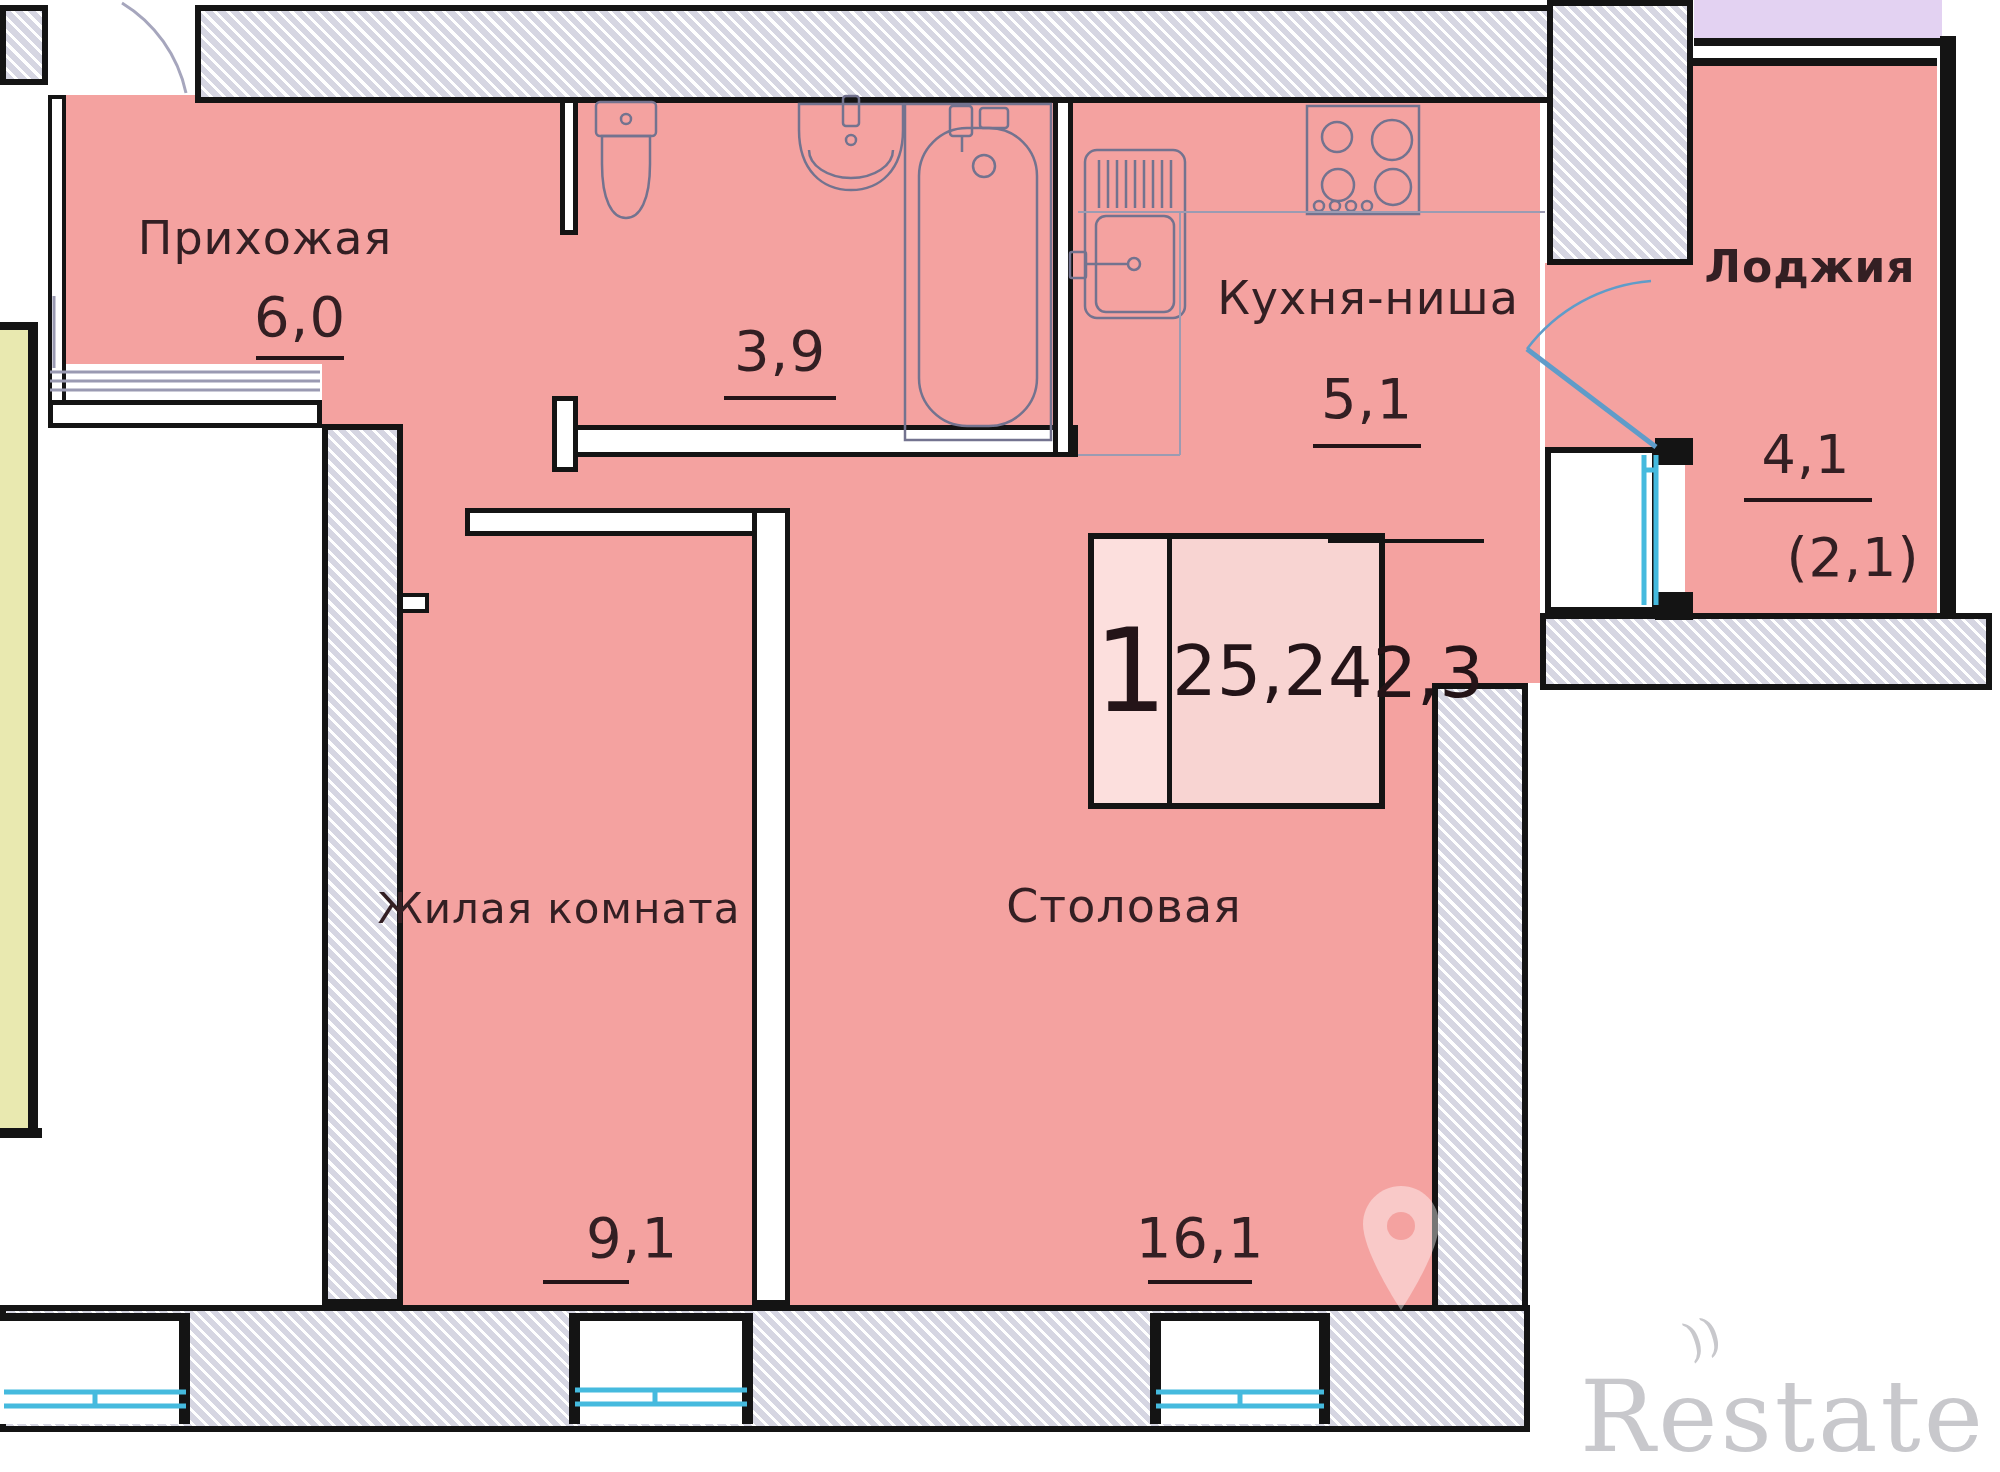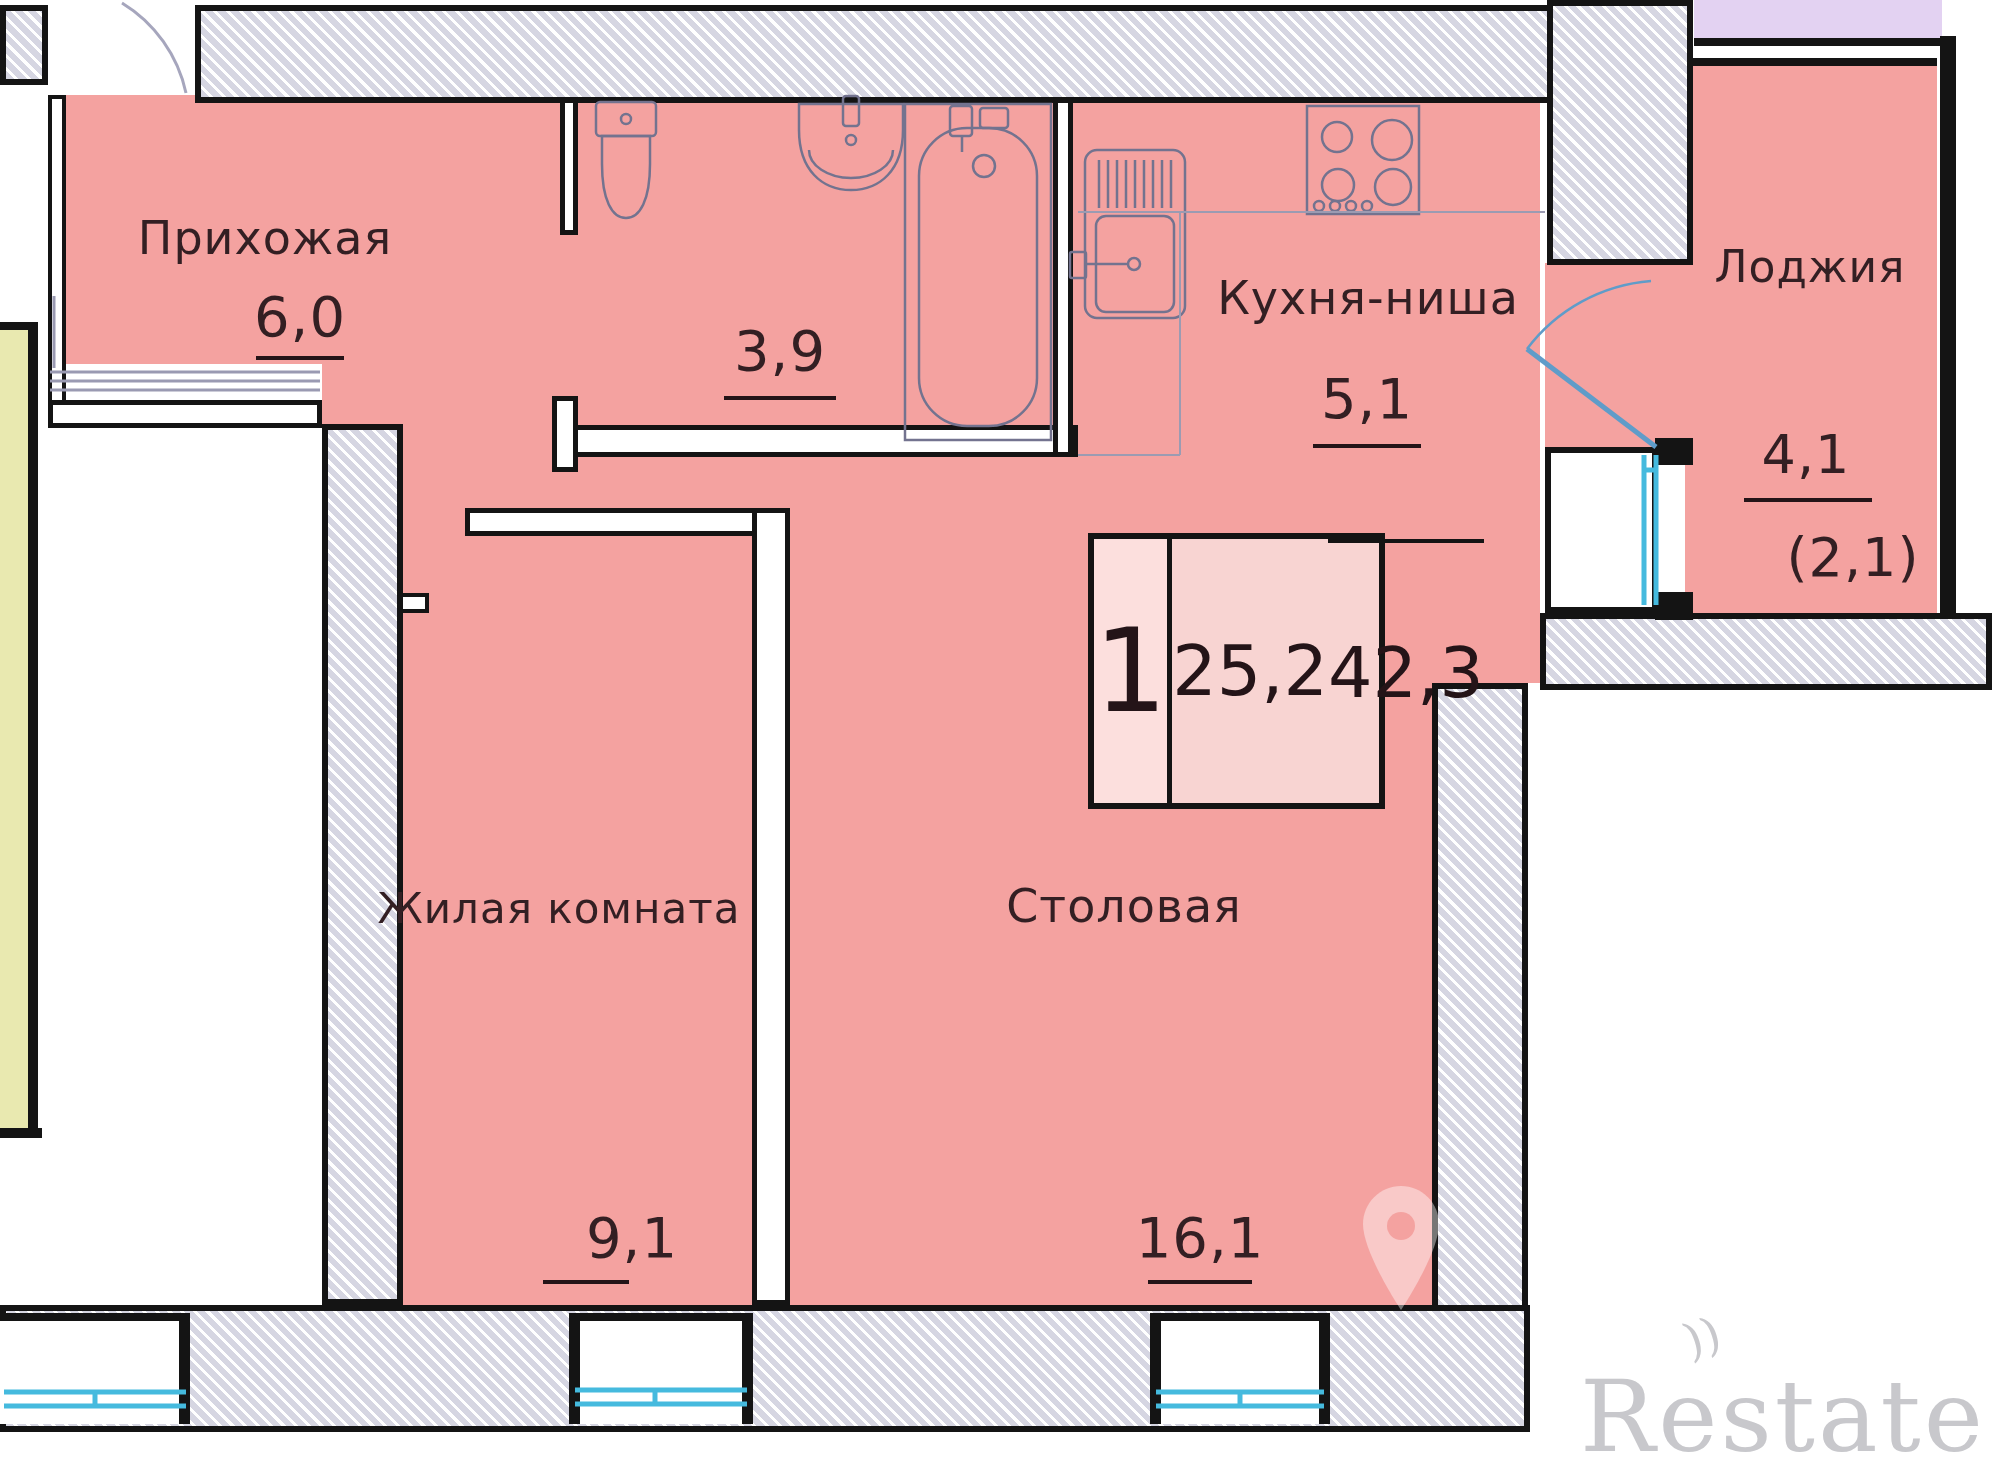--- a/index.html
+++ b/index.html
@@ -180,21 +180,21 @@
   <div class="label" style="left:300px;top:316px;font-size:56px;">6,0</div>
   <div class="uline" style="left:256px;top:356px;width:88px;"></div>
 
   <div class="label" style="left:780px;top:350px;font-size:56px;">3,9</div>
   <div class="uline" style="left:724px;top:396px;width:112px;"></div>
 
   <div class="label" style="left:1368px;top:298px;font-size:46px;">Кухня-ниша</div>
   <div class="label" style="left:1367px;top:398px;font-size:56px;">5,1</div>
   <div class="uline" style="left:1313px;top:444px;width:108px;"></div>
 
-  <div class="label" style="left:1810px;top:266px;font-size:44px;">Лоджия</div>
+  <div class="label" style="left:1810px;top:266px;font-size:44px;font-weight:bold;">Лоджия</div>
   <div class="label" style="left:1806px;top:454px;font-size:54px;">4,1</div>
   <div class="uline" style="left:1744px;top:498px;width:128px;"></div>
   <div class="label" style="left:1805px;top:557px;font-size:54px;margin-left:48px;">(2,1)</div>
 
   <div class="label" style="left:559px;top:908px;font-size:42px;">Жилая комната</div>
   <div class="label" style="left:586px;top:1237px;font-size:56px;margin-left:46px;">9,1</div>
   <div class="uline" style="left:543px;top:1280px;width:86px;"></div>
 
   <div class="label" style="left:1124px;top:906px;font-size:46px;">Столовая</div>
   <div class="label" style="left:1200px;top:1237px;font-size:56px;">16,1</div>

